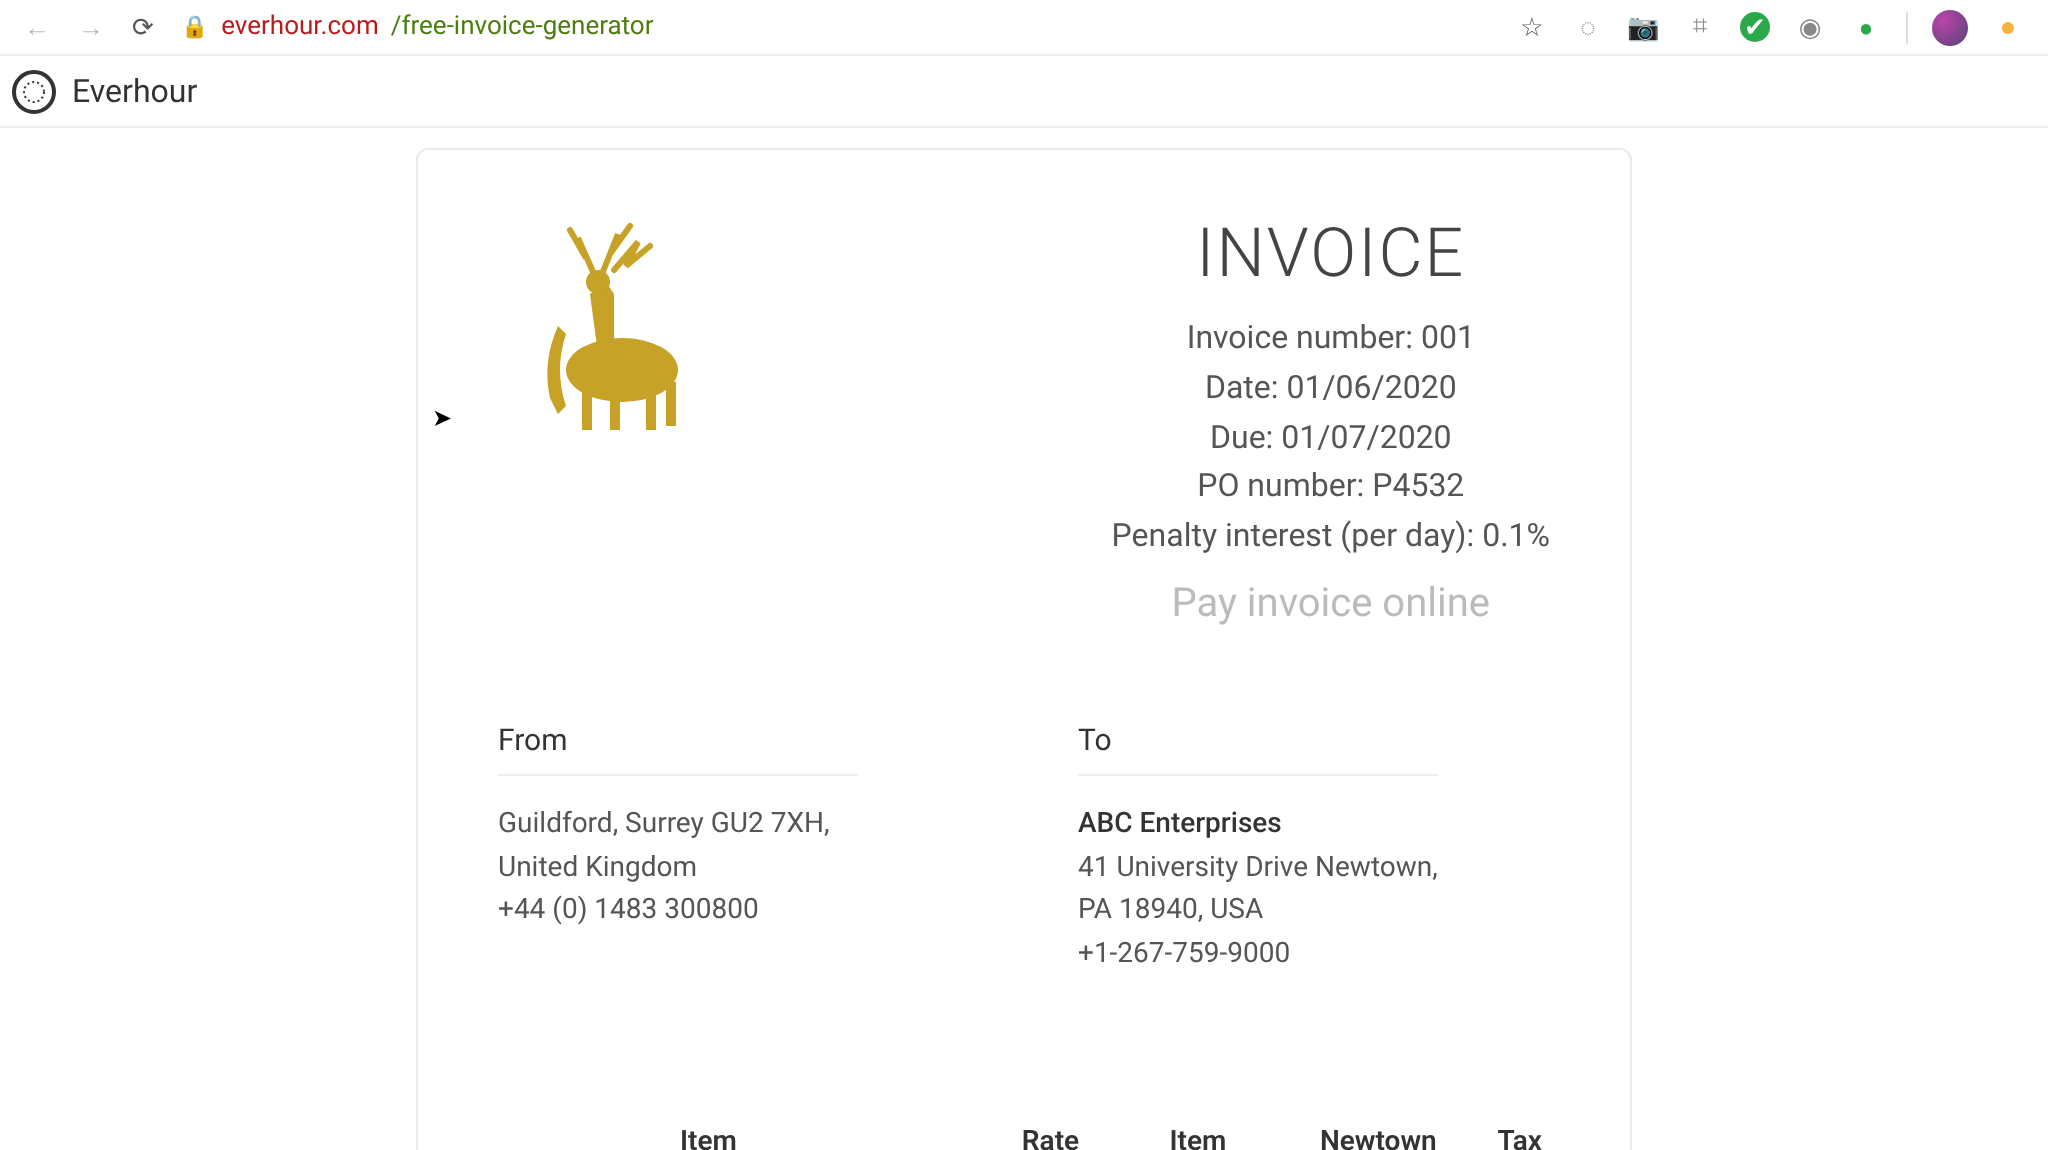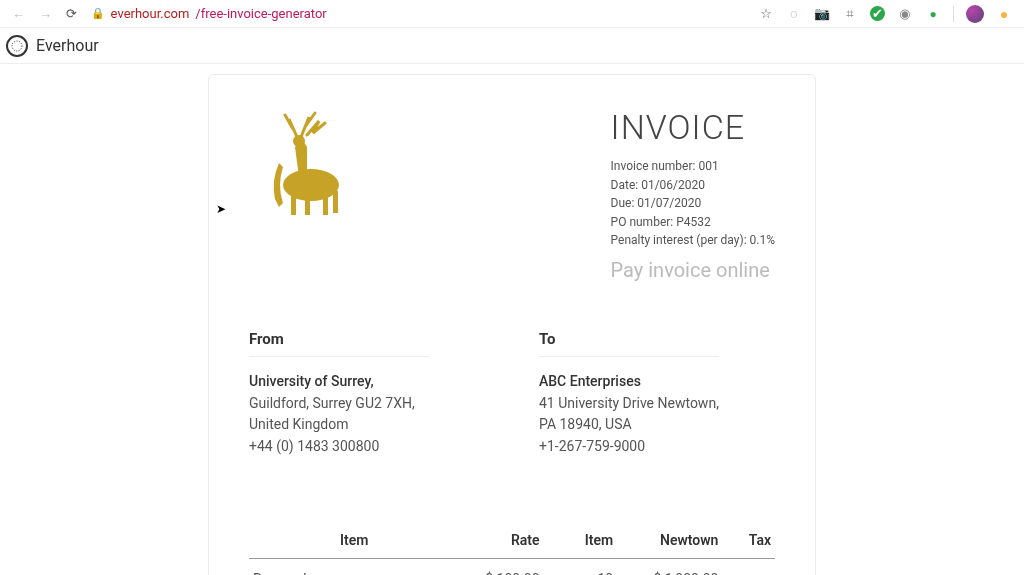--- a/index.html
+++ b/index.html
@@ -32,21 +32,21 @@
     .browser-nav span { color: #bbb; }
     .browser-nav .refresh { color: #555; }
     .browser-url {
       display: flex;
       align-items: center;
       gap: 6px;
       color: #333;
     }
     .browser-url .lock { color: #555; font-size: 11px; }
     .browser-url .domain { color: #b91c1c; }
-    .browser-url .path { color: #be185d; }
+    .browser-url .path { color: #4d7c0f; }
     .browser-ext {
       margin-left: auto;
       display: flex;
       gap: 12px;
       align-items: center;
     }
     .ext-ico {
       width: 16px;
       height: 16px;
       display: inline-flex;
@@ -92,45 +92,45 @@
       border: 1px solid #eaeaea;
       border-radius: 6px;
       background: #fff;
       padding: 32px 40px 0 40px;
       min-height: 520px;
     }
     .inv-top {
       display:flex; justify-content: space-between; align-items:flex-start;
     }
     .inv-logo { width:120px; height:120px; }
-    .inv-meta { text-align: left; }
+    .inv-meta { text-align: center; }
     .inv-title {
       font-size: 34px;
       font-weight: 300;
       letter-spacing: 1px;
       color: #444;
       margin-bottom: 10px;
     }
     .inv-meta .meta-line {
-      font-size: 12px;
+      font-size: 16px;
       color: #555;
       line-height: 1.55;
     }
     .inv-meta .pay-link {
       margin-top: 8px;
       font-size: 20px;
       color: #bbb;
     }
 
     
     .addr-row {
       display:flex; gap: 110px; margin-top: 48px;
     }
     .addr-block h4 {
-      font-size: 15px; font-weight: 700; color:#333;
+      font-size: 15px; font-weight: 400; color:#333;
       padding-bottom: 8px; margin-bottom: 14px;
       border-bottom: 1px solid #eee;
       width: 180px;
     }
     .addr-block div {
       font-size: 14px; line-height: 1.55; color:#555;
     }
     .addr-block .strong { font-weight: 500; color:#333; }
 
     
@@ -252,21 +252,20 @@
           <span>0.1%</span>
         </div>
 
         <div class="pay-link">Pay invoice online</div>
       </div>
     </div>
 
     <div class="addr-row">
       <div class="addr-block">
         <h4>From</h4>
-        <div class="strong">University of Surrey,</div>
         <div>Guildford, Surrey GU2 7XH,</div>
         <div>United Kingdom</div>
         <div>+44 (0) 1483 300800</div>
       </div>
       <div class="addr-block">
         <h4>To</h4>
         <div class="strong">ABC Enterprises</div>
         <div>41 University Drive Newtown,</div>
         <div>PA 18940, USA</div>
         <div>+1-267-759-9000</div>

